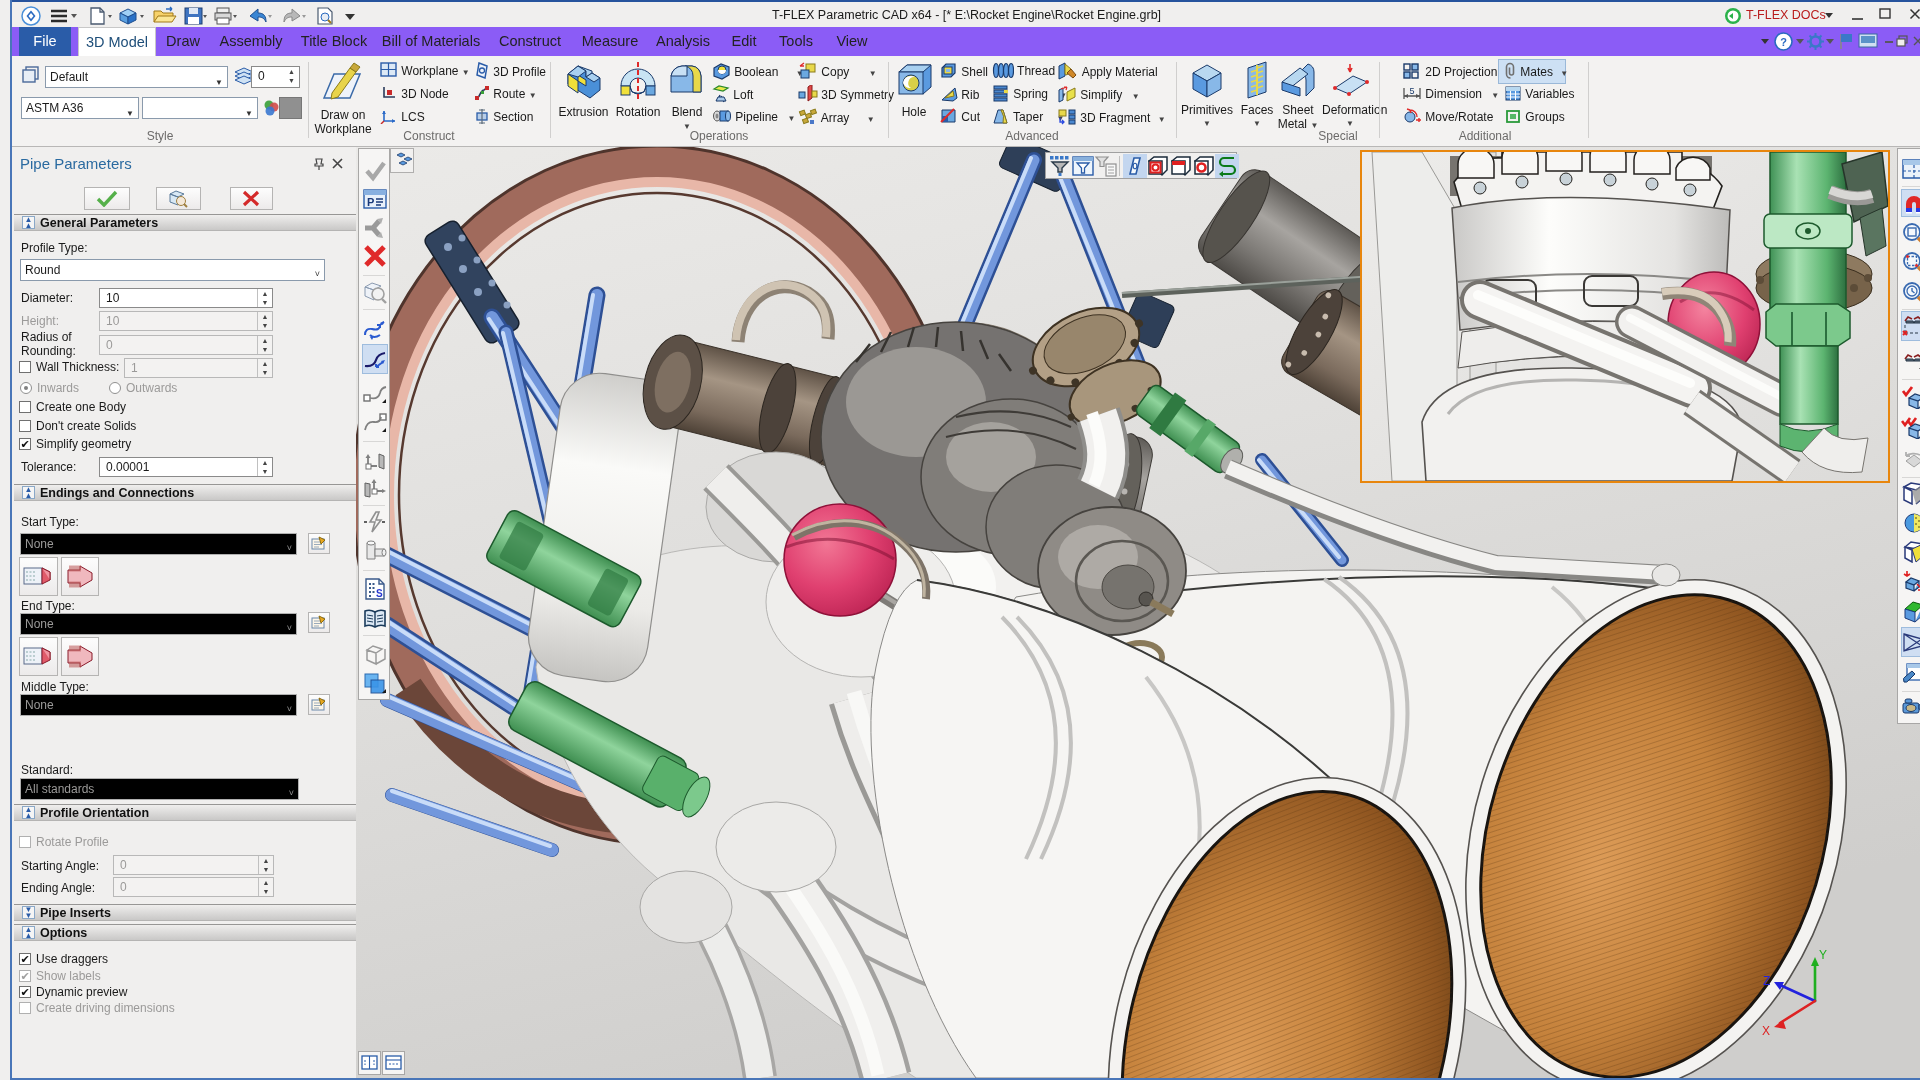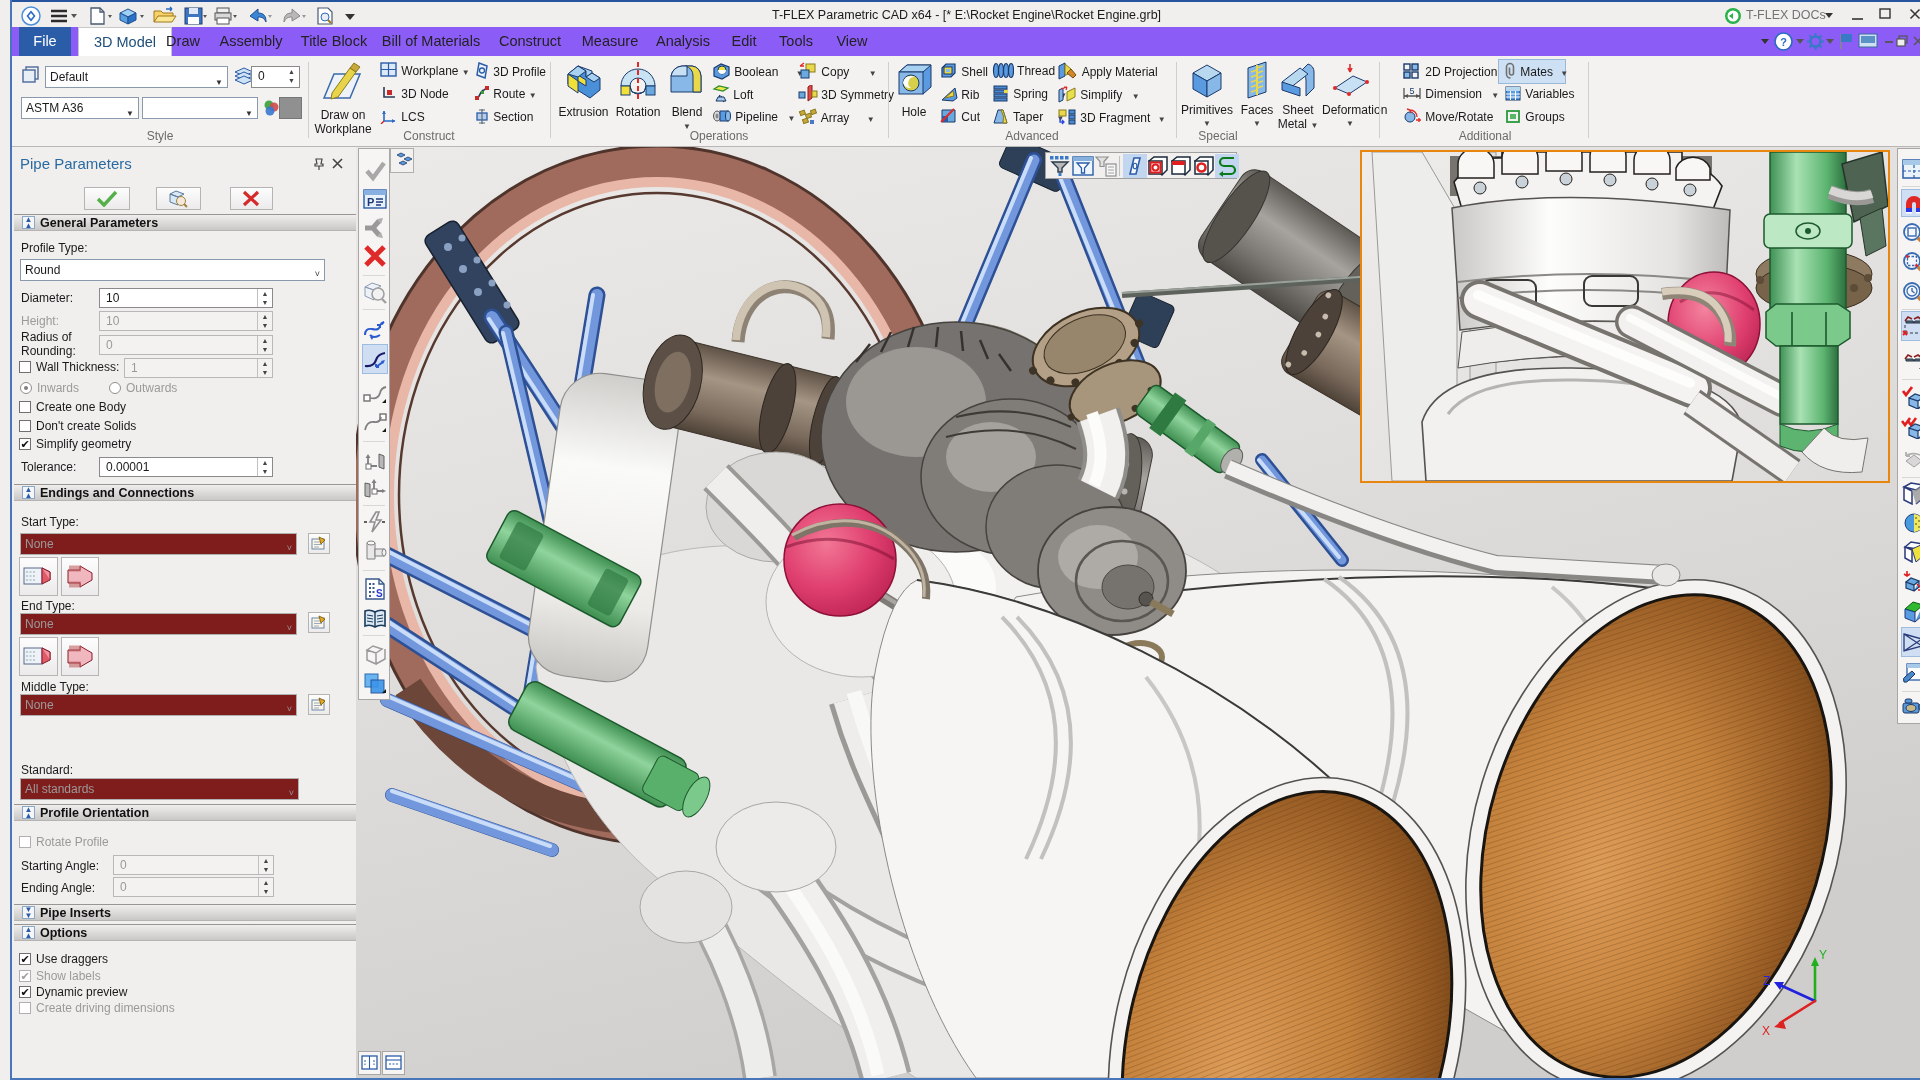--- a/index.html
+++ b/index.html
@@ -6,41 +6,41 @@
 html,body { width:1920px; height:1080px; overflow:hidden; font-family:"Liberation Sans",sans-serif; background:#f0efee; }
 #win { position:absolute; left:0; top:0; width:1920px; height:1080px; border-left:2px solid #4976b8; border-right:2px solid #4976b8; border-bottom:2px solid #4976b8;margin-left:10px; }
 
 #titlebar { position:absolute; left:0; top:0; width:100%; height:27px; background:#f0efee; border-top:2px solid #26539d; }
 #title-text { position:absolute; left:760px; top:6px; font-size:12.5px; color:#1a1a1a; }
 .tb-ico { position:absolute; top:4px; }
 
 #tabrow { position:absolute; left:0; top:27px; width:100%; height:29px; background:#8b5cf6; }
 .tab { position:absolute; top:0; height:29px; line-height:29px; font-size:14.5px; color:#222; text-align:center; }
 #tab-file { left:7px; width:52px; background:#2a5ca8; color:#fff; }
-#tab-active { left:66px; width:94px; background:#ffffff; color:#1e4e79; border:1px solid #c8c8c8; border-bottom:none; }
+#tab-active { left:66px; width:78px; background:#ffffff; color:#1e4e79; border:1px solid #c8c8c8; border-bottom:none; }
 
 #ribbon { position:absolute; left:0; top:56px; width:100%; height:91px; background:#f3f2f1; border-bottom:1px solid #b8b7b6; }
 .rgroup-label { position:absolute; top:73px; font-size:12px; color:#6c6b6a; width:200px; text-align:center; }
 .rsep { position:absolute; top:6px; height:76px; width:1px; background:#d0cfce; }
 .rtext { font-size:12px; color:#1a1a1a; }
 .bigbtn { position:absolute; text-align:center; font-size:12px; color:#1a1a1a; }
 .drop { color:#444; font-size:8px; }
 
 #main { position:absolute; left:0; top:147px; width:1920px; height:931px; }
 #panel { position:absolute; left:2px; top:0; width:342px; height:931px; background:#f0efee; }
 #viewport { position:absolute; left:344px; top:0; width:1574px; height:931px; background:linear-gradient(160deg,#ecebe9 0%,#e3e2e0 40%,#d2d1cf 100%); }
 
 .ph { color:#2a6aa0; font-size:15px; }
 .sechdr { position:absolute; left:0; width:342px; height:17px; background:linear-gradient(#efeeed,#c9c8c7); border-top:1px solid #979695; border-bottom:1px solid #b5b4b3; }
 .sechdr .t { position:absolute; left:26px; top:1px; font-weight:bold; font-size:12.5px; color:#111; }
 .chev { position:absolute; left:8px; top:1px; width:13px; height:13px; background:#f5f5f5; border:1px solid #8aa8c8; color:#2a5ca8; font-size:8px; line-height:6px; text-align:center; }
 .lbl { position:absolute; font-size:12px; color:#1a1a1a; }
 .lbl.dis { color:#9b9a99; }
 .combo { position:absolute; height:22px; background:#fff; border:1px solid #8a9aac; font-size:12px; color:#1a1a1a; line-height:20px; padding-left:4px; }
-.combo.dis { color:#9b9a99; background:#7f1d1d; border-color:#b0b0b0; }
+.combo.dis { color:#9b9a99; background:#000000; border-color:#b0b0b0; }
 .combo .cv { position:absolute; right:4px; top:3px; color:#555; font-size:10px; }
 .spin { position:absolute; height:20px; background:#fff; border:1px solid #8a8a8a; font-size:12px; color:#1a1a1a; line-height:18px; padding-left:6px; }
 .spin.dis { color:#9b9a99; background:#f3f2f1; border-color:#b8b8b8; }
 .spin .ud { position:absolute; right:0; top:0; width:15px; height:18px; border-left:1px solid #c0c0c0; font-size:7px; color:#444; text-align:center; line-height:9px; }
 .cb { position:absolute; width:12px; height:12px; background:#fff; border:1px solid #707070; font-size:11px; line-height:11px; text-align:center; color:#111; }
 .cb.dis { border-color:#b0b0b0; color:#a0a0a0; }
 .rad { position:absolute; width:12px; height:12px; background:#fff; border:1px solid #909090; border-radius:50%; }
 .rad .dot { position:absolute; left:3px; top:3px; width:4px; height:4px; border-radius:50%; background:#808080; }
 .pbtn { position:absolute; background:linear-gradient(#fdfdfd,#eceaea); border:1px solid #b5b4b3; }
 
@@ -114,21 +114,21 @@
   </svg>
   <svg class="tb-ico" style="left:330px" width="16" height="20" viewBox="0 0 16 20">
         <path d="M3 8 h10 l-5 6 z" fill="#333"></path>
       </svg>
   <div id="title-text">T-FLEX Parametric CAD x64 - [* E:\Rocket Engine\Rocket Engine.grb]</div>
   <svg class="tb-ico" style="left:1712px;top:5px" width="18" height="18" viewBox="0 0 18 18">
     <circle cx="9" cy="9" r="8" fill="#2ab24a"></circle>
         <circle cx="9" cy="9" r="5.5" fill="#fff"></circle>
     <path d="M5 9 l4 -3 v6 z" fill="#2ab24a"></path>
   </svg>
-  <div style="position:absolute;left:1734px;top:6px;font-size:12.5px;color:#737373;">T-FLEX DOCs</div>
+  <div style="position:absolute;left:1734px;top:6px;font-size:12.5px;color:#b91c1c;">T-FLEX DOCs</div>
   <svg class="tb-ico" style="left:1812px;top:10px" width="10" height="8" viewBox="0 0 10 8">
         <path d="M1 1 h8 l-4 5 z" fill="#333"></path>
       </svg>
   <svg class="tb-ico" style="left:1838px;top:6px" width="16" height="14" viewBox="0 0 16 14">
         <path d="M2 11 h11" stroke="#333" stroke-width="1.6"></path>
       </svg>
   <svg class="tb-ico" style="left:1866px;top:5px" width="14" height="14" viewBox="0 0 14 14">
         <rect x="2" y="2" width="10" height="9" fill="none" stroke="#333" stroke-width="1.4"></rect>
       </svg>
   <svg class="tb-ico" style="left:1896px;top:5px" width="14" height="14" viewBox="0 0 14 14">
@@ -425,21 +425,21 @@
     <svg width="50" height="40" viewBox="0 0 50 40">
           <path d="M10 28 L28 16 l14 6 -18 12 z" fill="#c8e0f4" stroke="#1a3a6a"></path>
           <path d="M25 4 v8 m0 0 l-2-4 m2 4 l2-4" stroke="#e02a2a" stroke-width="1.6" fill="none"></path>
           <circle cx="10" cy="28" r="2" fill="#e02a2a"></circle>
           <circle cx="42" cy="22" r="2" fill="#e02a2a"></circle>
           <circle cx="24" cy="34" r="2" fill="#e02a2a"></circle>
         </svg>
     <div>Deformation</div>
     <div class="drop" style="margin-top:2px;">▼</div>
   </div>
-  <div class="rgroup-label" style="left:1106px;">Special</div>
+  <div class="rgroup-label" style="left:1226px;">Special</div>
   <div class="rsep" style="left:1367px;"></div>
 
   <div class="rtext" style="position:absolute;left:1390px;top:6px;"><svg width="20" height="18" viewBox="0 0 20 18" style="vertical-align:-4px">
           <g fill="none" stroke="#1a3a6a" stroke-width="1.4">
             <rect x="2" y="2" width="6" height="6"></rect>
             <rect x="10" y="2" width="6" height="6" fill="#88b8e8"></rect>
             <rect x="2" y="10" width="6" height="6" fill="#88b8e8"></rect>
             <rect x="10" y="10" width="6" height="6"></rect>
           </g>
         </svg> 2D Projection</div>

